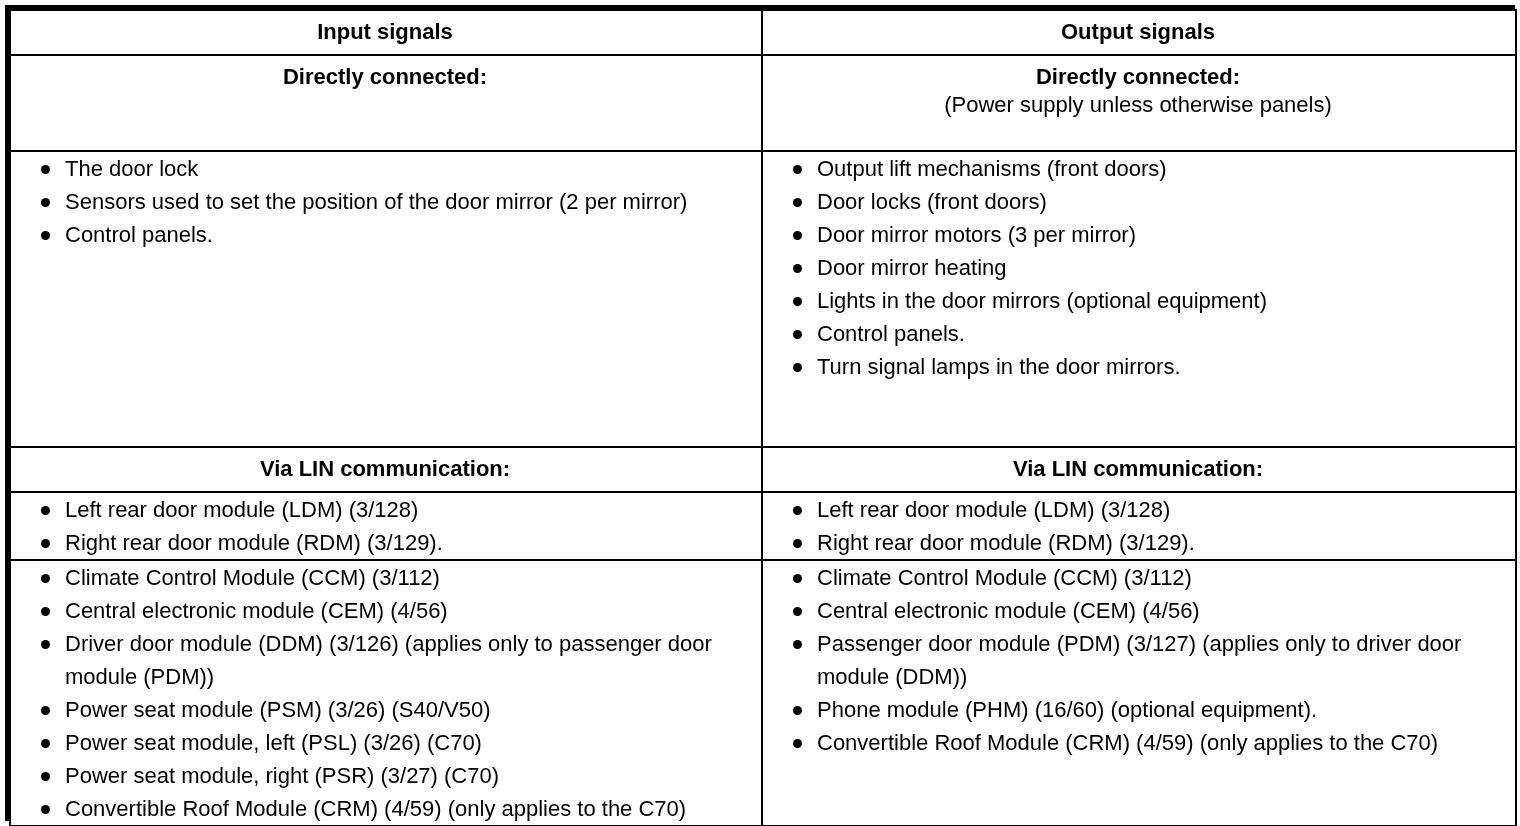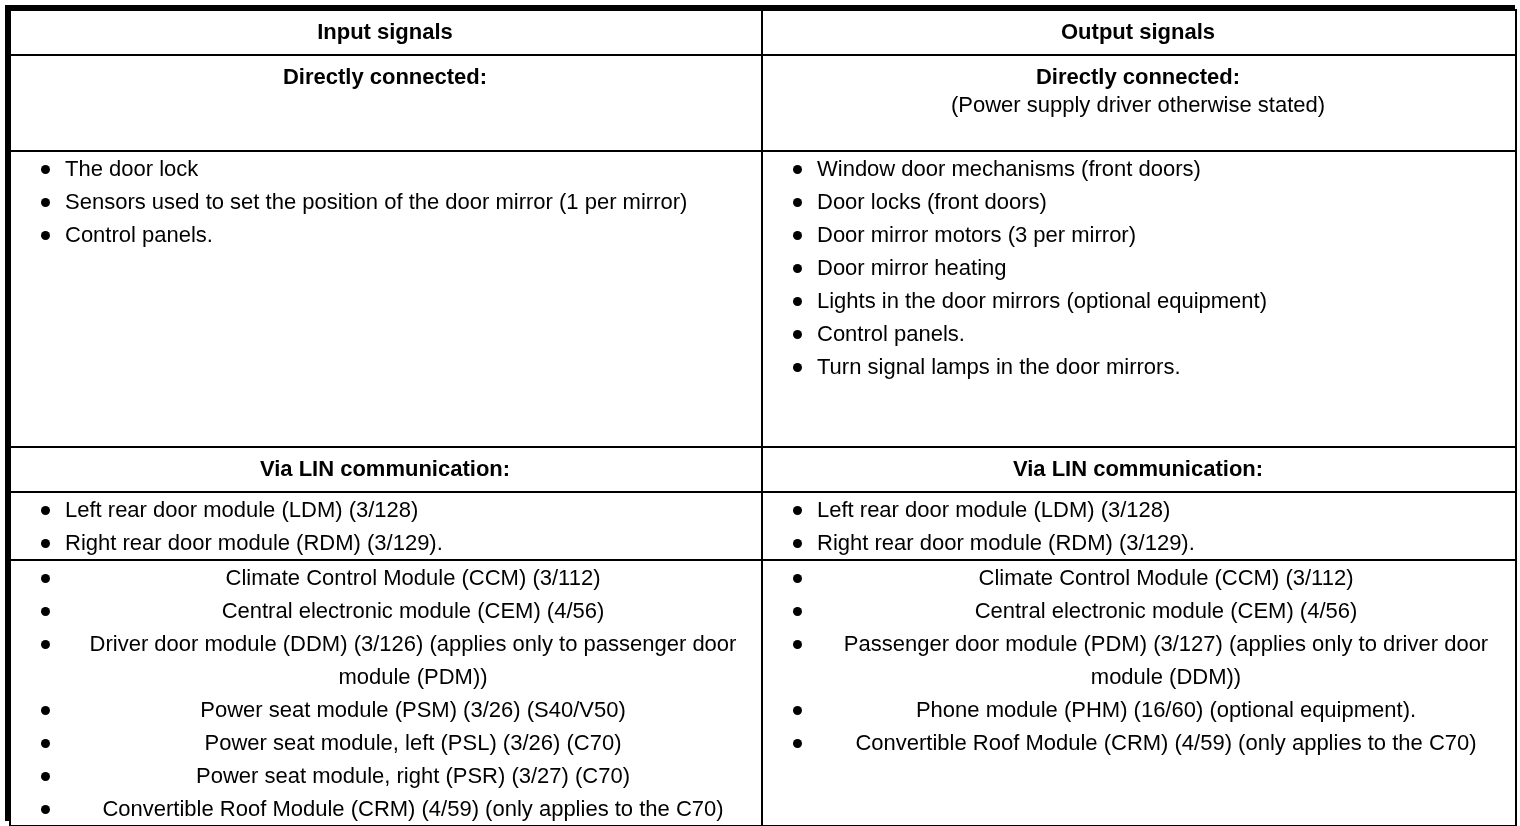--- a/index.html
+++ b/index.html
@@ -94,21 +94,21 @@
   .list-pad-b { padding: 9px 10px 9px 0; }
   .list-pad-c { padding: 9px 10px 9px 0; }
 
   
   tr.row-head    { height: 43px; }
   tr.row-direct  { height: 96px; }
   tr.row-dirlist { height: 296px; }
   tr.row-linhdr  { height: 40px; }
   tr.row-linlist { height: 52px; }
   tr.row-canhdr  { height: 40px; }
-  tr.row-canlist { height: auto; text-align: center; }
+  tr.row-canlist { height: auto; }
 </style>
 </head>
 <body>
 
 <div class="signal-table">
   <table>
     <colgroup>
       <col class="col-left">
       <col class="col-right">
     </colgroup>
@@ -129,47 +129,47 @@
 
       <tr class="row-direct">
         <td>
           <div class="cell-pad">
             <div class="hdr-text">Directly connected:</div>
           </div>
         </td>
         <td>
           <div class="cell-pad">
             <div class="hdr-text">Directly connected:</div>
-            <div class="sub-text">(Power supply driver otherwise stated)</div>
+            <div class="sub-text">(Power supply unless otherwise panels)</div>
           </div>
         </td>
       </tr>
 
       <tr class="row-dirlist">
         <td>
           <ul class="bullets list-pad-a">
             <li>
               <span class="bullet-dot"></span>
               <span>The door lock</span>
             </li>
             <li>
               <span class="bullet-dot"></span>
-              <span>Sensors used to set the position of the door mirror (1 per mirror)</span>
+              <span>Sensors used to set the position of the door mirror (2 per mirror)</span>
             </li>
             <li>
               <span class="bullet-dot"></span>
               <span>Control panels.</span>
             </li>
           </ul>
         </td>
         <td>
           <ul class="bullets list-pad-a">
             <li>
               <span class="bullet-dot"></span>
-              <span>Window door mechanisms (front doors)</span>
+              <span>Output lift mechanisms (front doors)</span>
             </li>
             <li>
               <span class="bullet-dot"></span>
               <span>Door locks (front doors)</span>
             </li>
             <li>
               <span class="bullet-dot"></span>
               <span>Door mirror motors (3 per mirror)</span>
             </li>
             <li>

